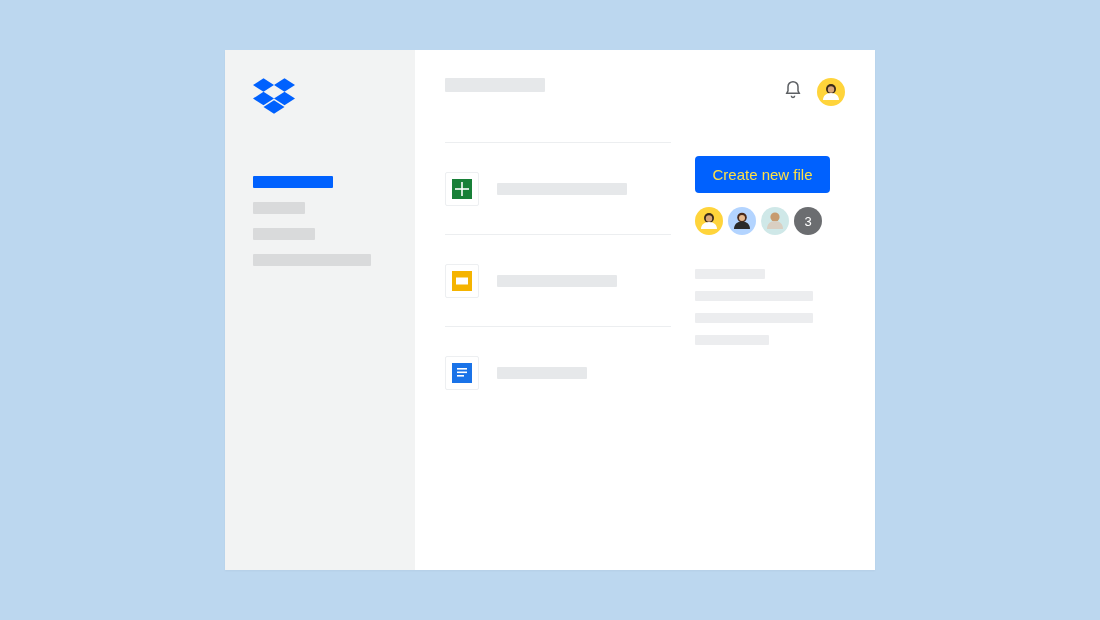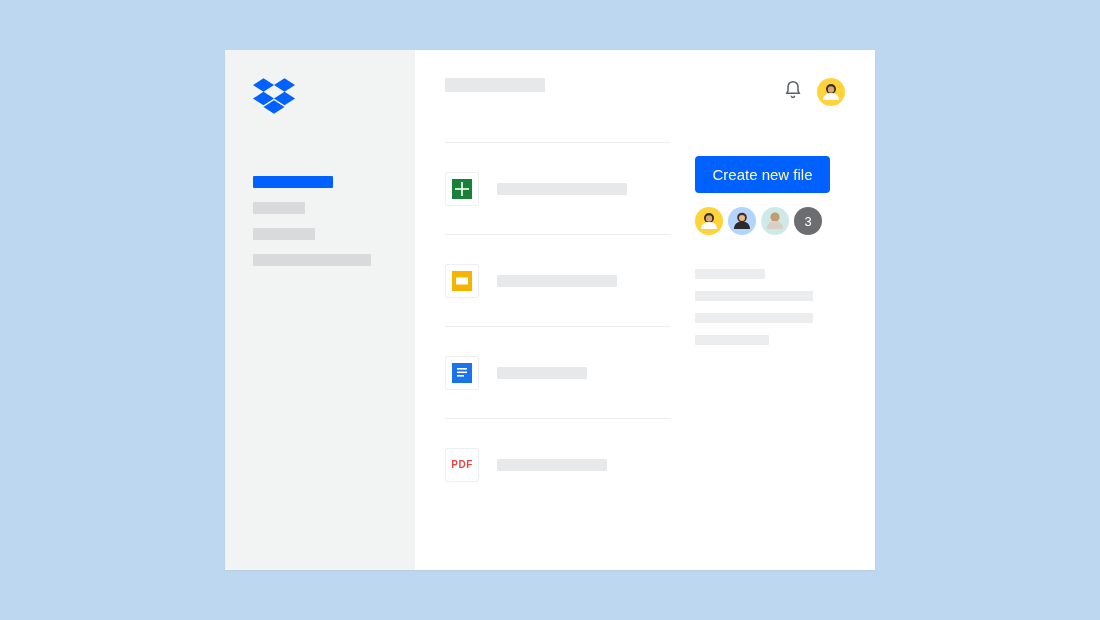--- a/index.html
+++ b/index.html
@@ -95,21 +95,21 @@
     .avatar.yellow { background: #ffd43b; }
     .avatar.blue   { background: #b3d4ff; }
     .avatar.teal   { background: #cfe8e8; }
     .avatar.grey   { background: #6b6d70; color: #fff; font-size: 13px; }
 
     .avatar svg { width: 28px; height: 28px; }
 
     .cta {
       margin-top: 50px;
       background: #0061fe;
-      color: #fef9c3;
+      color: #fde047;
       border: none;
       font-size: 15px;
       font-weight: 400;
       padding: 10px 14px;
       border-radius: 4px;
       cursor: pointer;
       width: 135px;
       text-align: center;
     }
     .collab {
@@ -186,26 +186,20 @@
             <svg width="20" height="20" viewBox="0 0 20 20">
               <rect width="20" height="20" fill="#1a73e8"></rect>
               <rect x="5" y="5" width="10" height="1.6" fill="#fff"></rect>
               <rect x="5" y="8.5" width="10" height="1.6" fill="#fff"></rect>
               <rect x="5" y="12" width="7" height="1.6" fill="#fff"></rect>
             </svg>
           </div>
           <div class="fname-ph w-c"></div>
         </div>
 
-        <div class="row">
-          <div class="file-icon">
-            <span class="pdf-label">PDF</span>
-          </div>
-          <div class="fname-ph w-d"></div>
-        </div>
 
       </div>
     </div>
 
     <div class="right">
       <div class="header-right">
         <span>
           <svg width="20" height="20" viewBox="0 0 24 24" fill="none" stroke="#5c5f63" stroke-width="1.8">
             <path d="M6 8a6 6 0 0 1 12 0v5l1.5 3h-15L6 13V8z"></path>
             <path d="M10 19a2 2 0 0 0 4 0"></path>

